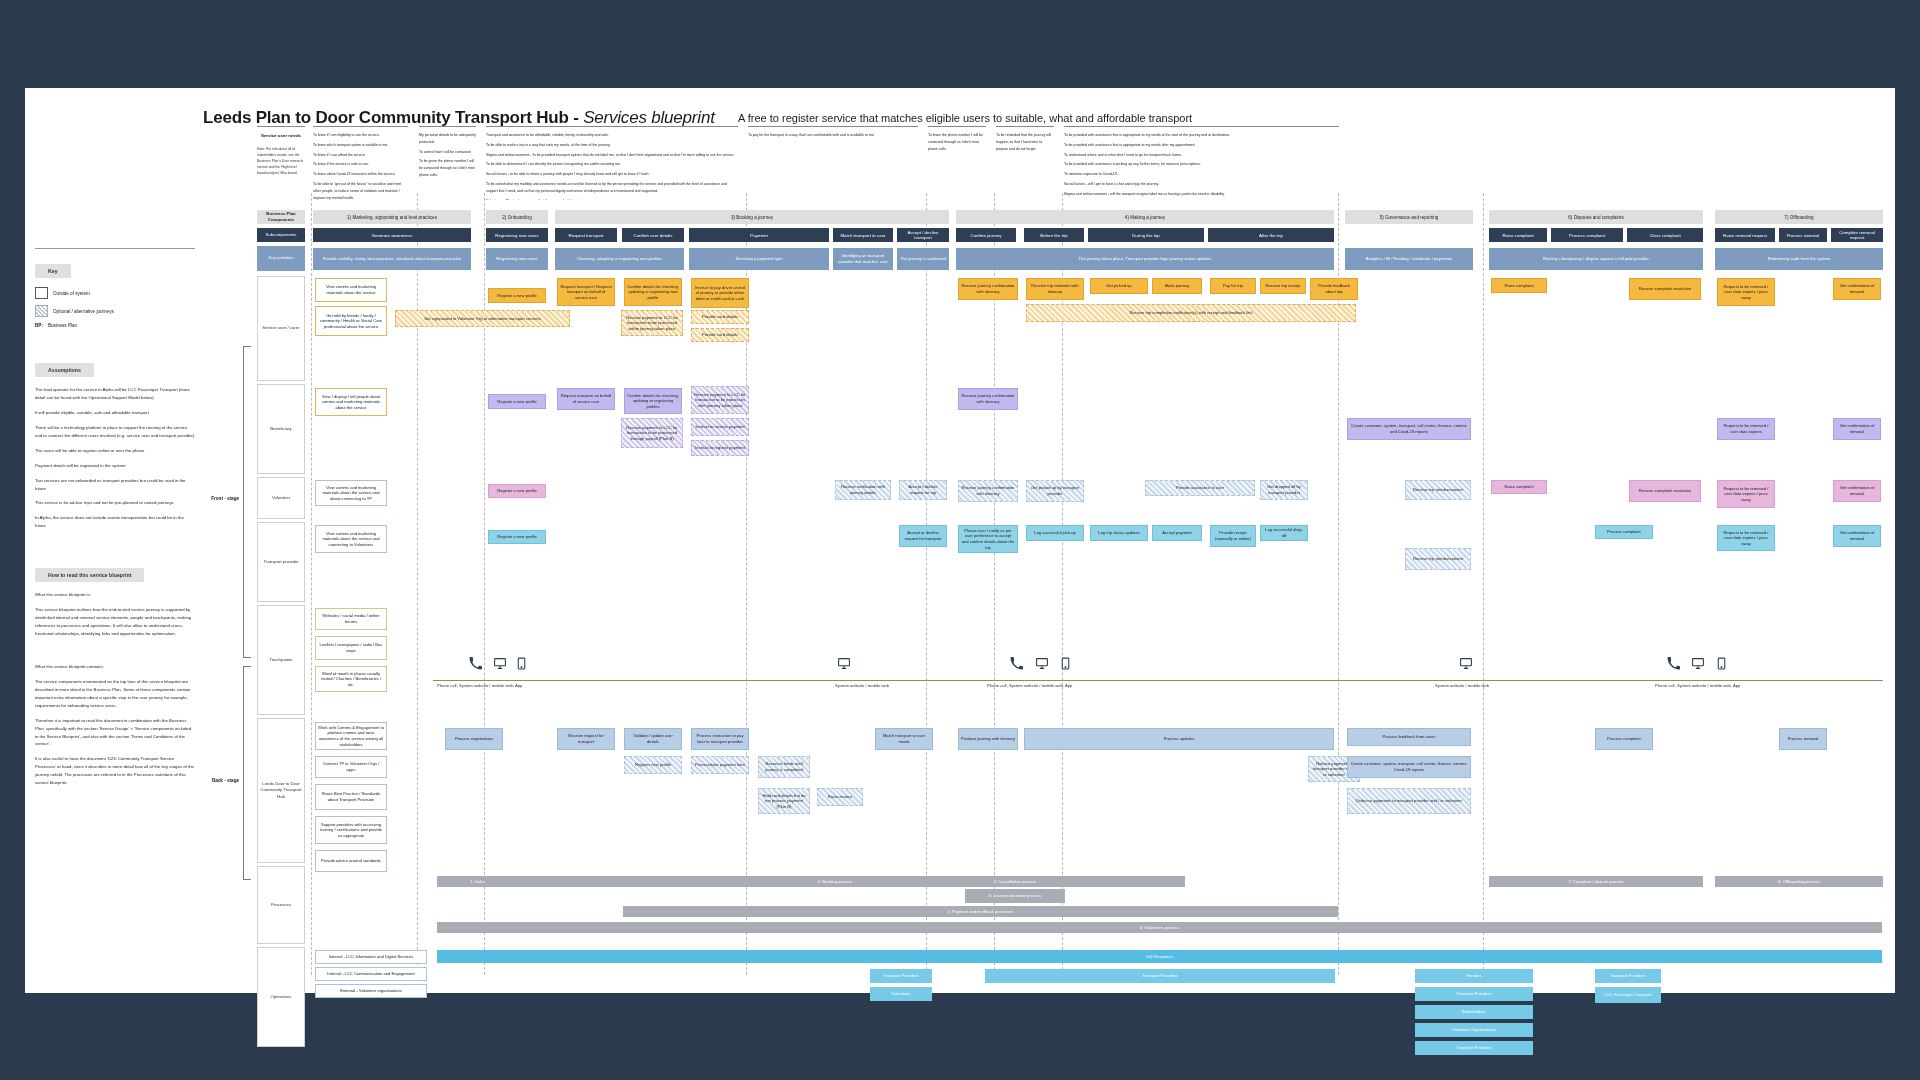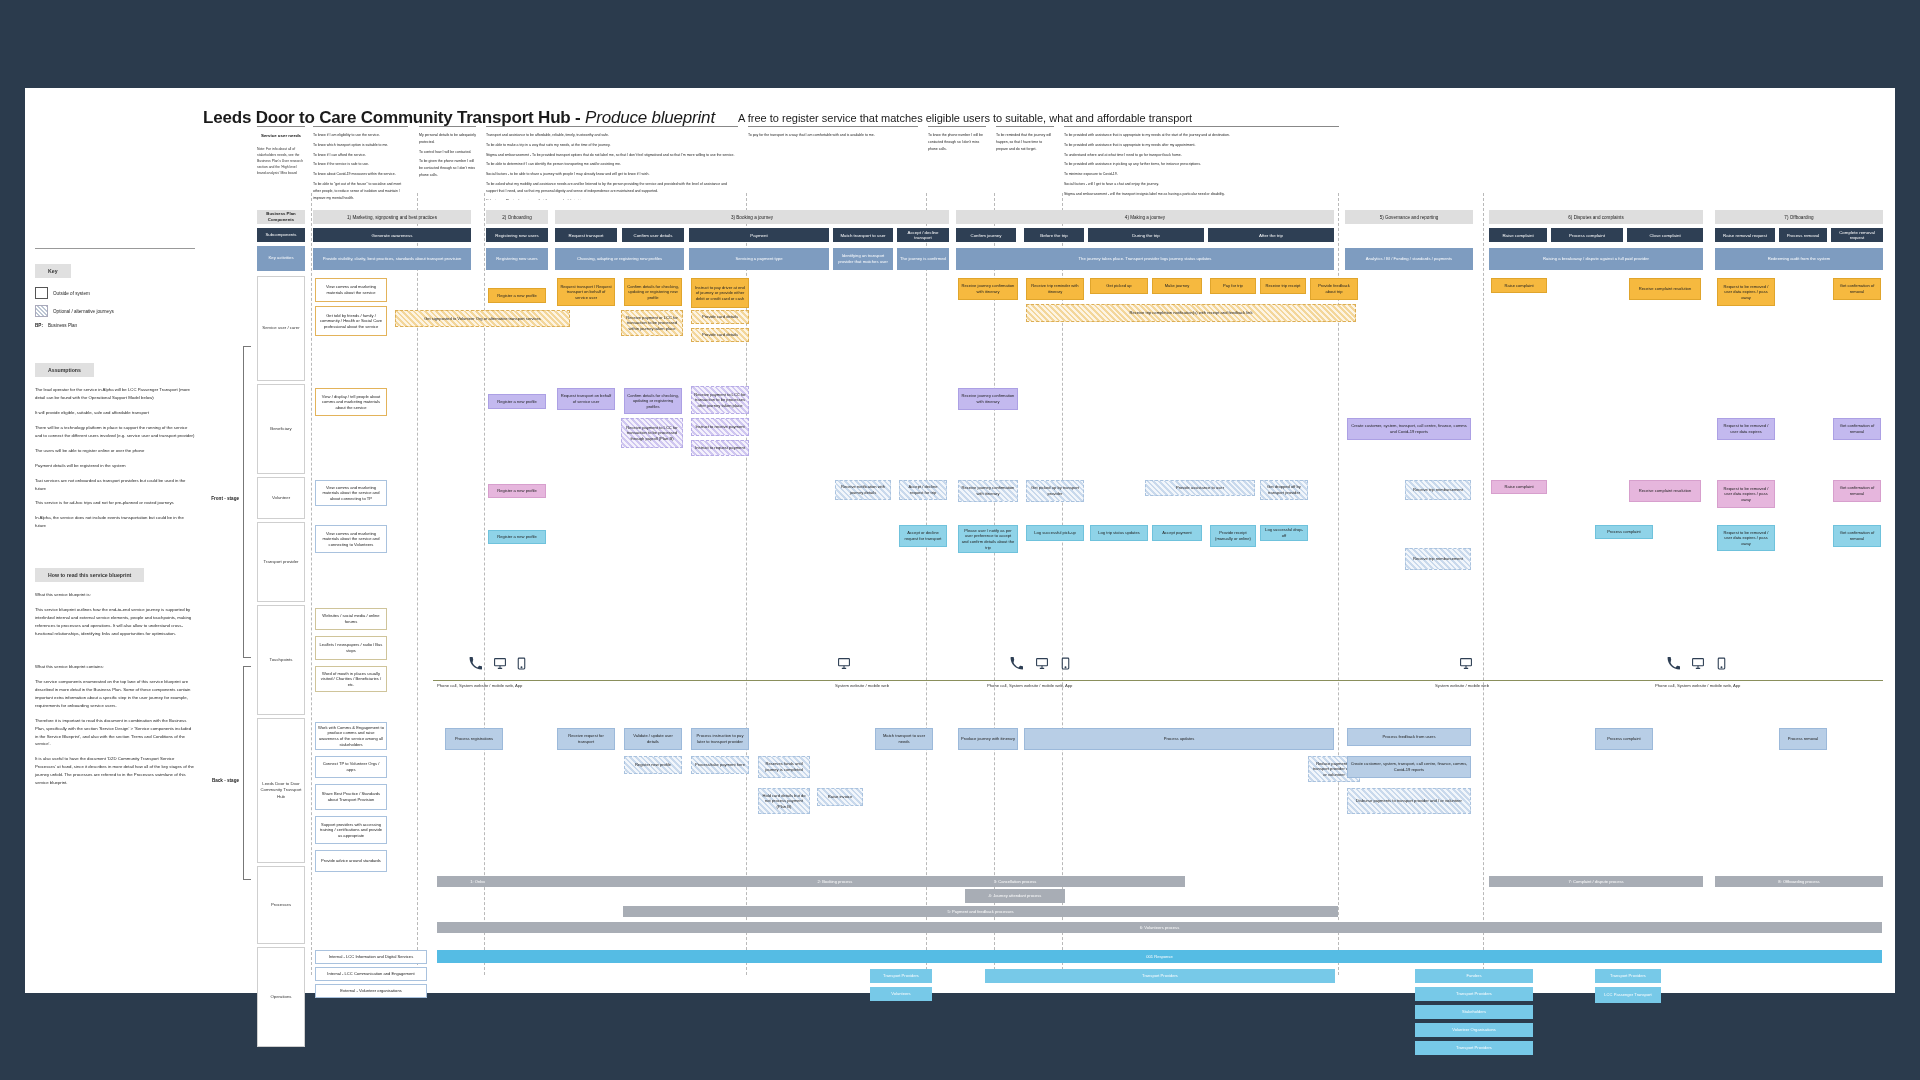--- a/index.html
+++ b/index.html
@@ -68,21 +68,21 @@
 
   .brk{position:absolute;border:1px solid #777;border-right:none;width:7px;}
   .brklab{position:absolute;font-size:4.6px;font-weight:bold;color:#222;white-space:nowrap;}
 </style>
 </head>
 <body>
 
 <div id="canvas">
 
   <div class="ttl">
-    <span>Leeds Door to Care Community Transport Hub - </span><i>Produce blueprint</i>
+    <span>Leeds Plan to Door Community Transport Hub - </span><i>Services blueprint</i>
   </div>
   <div class="subttl">A free to register service that matches eligible users to suitable, what and affordable transport</div>
 
   <div class="lpanel">
     <div class="lrule"></div>
     <div class="chip">Key</div>
     <div class="keyrow">
       <div class="keybox"></div>
       <div class="keytxt">Outside of system</div>
     </div>

